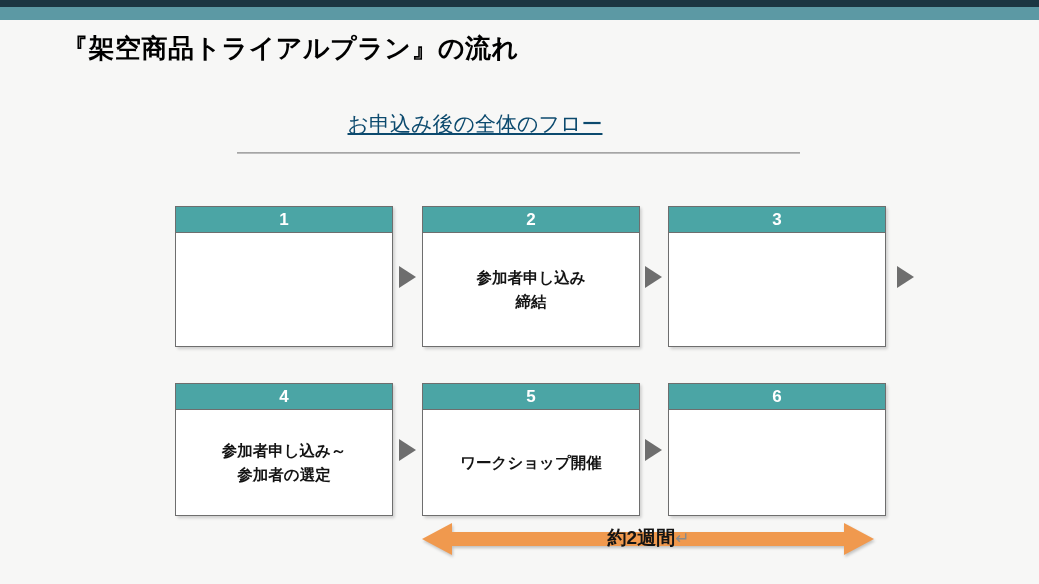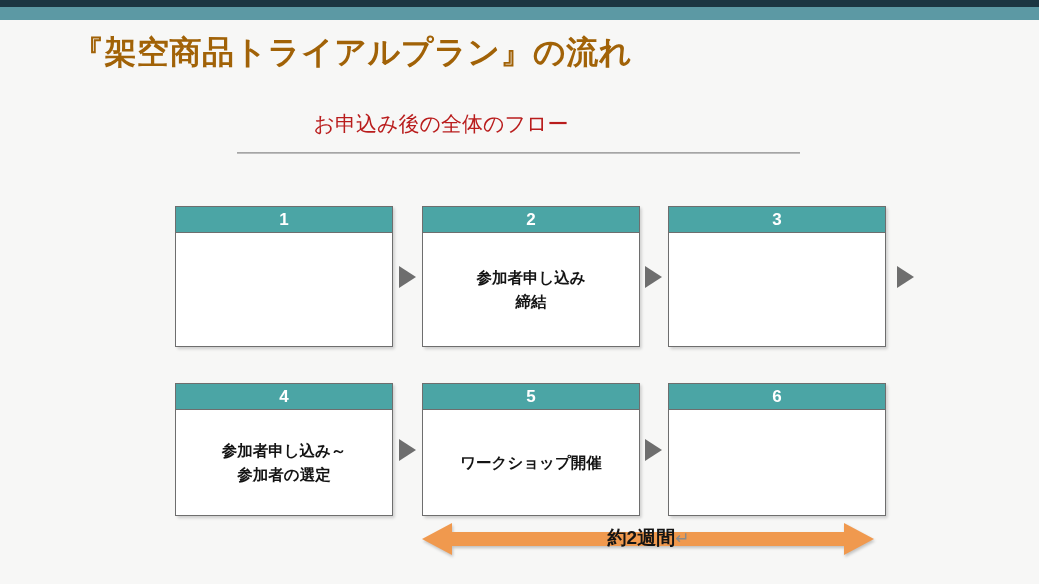--- a/index.html
+++ b/index.html
@@ -11,28 +11,27 @@
     background:var(--background,#F7F7F6); overflow:hidden;
   }
 
   .bar-navy { position:absolute; left:0; top:0; width:100%; height:7px;
     background:var(--top-navy,#1C3642); }
   .bar-teal { position:absolute; left:0; top:7px; width:100%; height:13px;
     background:var(--top-teal,#5C99A4); }
 
   .title {
     position:absolute; left:62px; top:31px;
-    font-size:32px; font-weight:bold; color:#a16207; letter-spacing:.5px;
+    font-size:26px; font-weight:bold; color:#000000; letter-spacing:.5px;
     white-space:nowrap;
-    margin-left:10px;
   }
 
   .subtitle {
-    position:absolute; left:184px; top:110px; width:514px;
-    text-align:center; font-size:21px; color:#b91c1c; white-space:nowrap;
+    position:absolute; left:218px; top:110px; width:514px;
+    text-align:center; font-size:21px; color:#0c4a6e; white-space:nowrap;text-decoration:underline;
   }
   .subtitle-line {
     position:absolute; left:237px; top:152px; width:563px; height:2px;
     background:linear-gradient(#9a9a9a,#c9c9c9);
   }
 
   .card {
     position:absolute; width:218px; background:#ffffff;
     border:1.5px solid #6e6e6e;
     box-shadow:1.5px 2px 3px rgba(0,0,0,.18);

